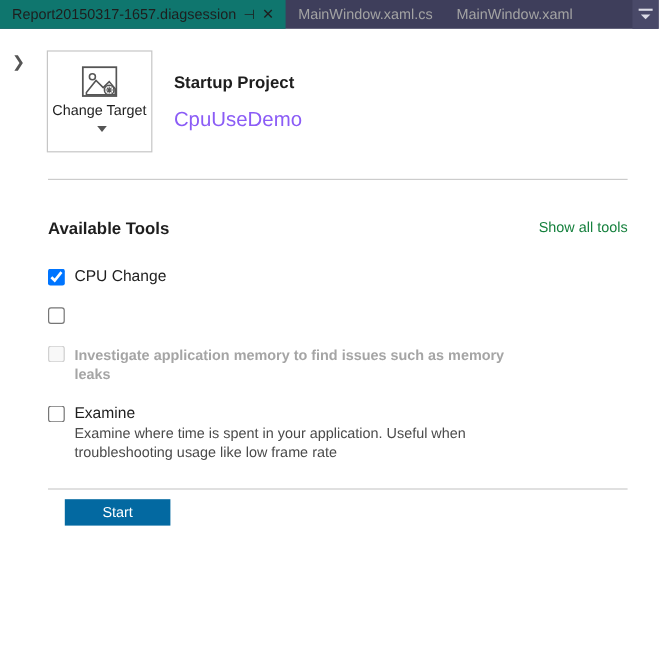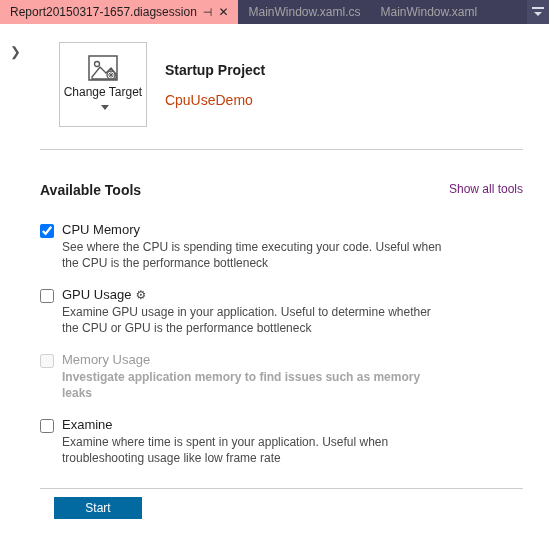--- a/index.html
+++ b/index.html
@@ -1,37 +1,37 @@
 <!DOCTYPE html>
 <html><head>
 <meta charset="utf-8">
 <style>
 * { box-sizing: border-box; margin: 0; padding: 0; }
 body { font-family: "Segoe UI", Arial, sans-serif; font-size: 12px; background: #fff; color: #1e1e1e; width: 549px; }
 .tabs { display: flex; background: #3e3e5b; height: 24px; align-items: stretch; }
 .tab { display: flex; align-items: center; padding: 0 10px; gap: 6px; color: #a3a3a3; cursor: pointer; font-size: 12px; }
-.tab.active { background: #fca5a5; color: #1e1e1e; }
+.tab.active { background: #0f766e; color: #1e1e1e; }
 .tab-close { font-size: 12px; line-height: 1; }
 .tab-pin { font-size: 11px; }
 .tabs-overflow { width: 22px; display: flex; align-items: center; justify-content: center; color: #dcdce6; cursor: pointer; margin-left: auto; background: #494968; }
 .page { padding: 18px 26px 18px 10px; }
 .topline { display: flex; align-items: flex-start; gap: 18px; }
 .exp { font-size: 13px; color: #555; cursor: pointer; padding-top: 2px; }
 .section-title { font-size: 14px; font-weight: 600; margin-bottom: 12px; }
-.target-box { border: 1px solid #c6c6c6; width: 88px; height: 85px; display: flex; flex-direction: column; align-items: center; justify-content: center; gap: 4px; margin-left: 20px; }
+.target-box { border: 1px solid #c6c6c6; width: 88px; height: 85px; display: flex; flex-direction: column; align-items: center; justify-content: center; gap: 4px; }
 .target-icon svg { display: block; }
 .target-text { text-align: center; line-height: 15px; }
 .target-right { margin-left: 18px; }
 .target-heading { font-size: 14px; font-weight: 600; margin-bottom: 14px; }
-.project-name { color: #c2410c; font-size: 14px; }
+.project-name { color: #8b5cf6; font-size: 17px; }
 .startup-row { display: flex; align-items: center; }
 hr.sep { border: none; border-top: 1px solid #ccc; margin: 22px 0 0 30px; }
 .tools-block { margin: 32px 0 0 30px; }
 .tools-head { display: flex; justify-content: space-between; margin-bottom: 12px; }
-.link { color: #701a75; cursor: pointer; }
+.link { color: #15803d; cursor: pointer; }
 .tool { display: flex; align-items: flex-start; gap: 8px; margin-bottom: 16px; }
 .tool input[type=checkbox] { width: 14px; height: 14px; margin-top: 2px; }
 .tool.disabled { color: #9a9a9a; }
 .tool-name { font-size: 13px; }
 .tool-desc { color: #4a4a4a; margin-top: 2px; max-width: 380px; line-height: 16px; }
 .tool.disabled .tool-desc { color: #a5a5a5; font-weight: bold; }
 .gear { margin-left: 4px; font-size: 12px; color: #444; }
 .actions { margin: 8px 0 14px 44px; }
 .btn-start { background: #0369a1; color: #fff; border: none; width: 88px; height: 22px; font-size: 12px; cursor: pointer; }
 .caret-down { display: inline-block; width: 0; height: 0; border-left: 4px solid transparent; border-right: 4px solid transparent; border-top: 5px solid #555; vertical-align: middle; margin-left: 4px; }
@@ -88,37 +88,31 @@
 
   <div class="tools-block">
     <div class="tools-head">
       <div class="section-title">Available Tools</div>
       <div class="link">Show all tools</div>
     </div>
 
     <div class="tool">
       <input type="checkbox" checked="" style="">
       <div>
-        <span class="tool-name">CPU Memory</span>
-        <div class="tool-desc">See where the CPU is spending time executing your code. Useful when the CPU is the performance bottleneck</div>
+        <span class="tool-name">CPU Change</span>
       </div>
     </div>
 
     <div class="tool">
       <input type="checkbox" style="">
-      <div>
-        <span class="tool-name">GPU Usage</span><span class="gear">⚙</span>
-        <div class="tool-desc">Examine GPU usage in your application. Useful to determine whether the CPU or GPU is the performance bottleneck</div>
-      </div>
     </div>
 
     <div class="tool disabled">
       <input type="checkbox" disabled="" style="">
       <div>
-        <span class="tool-name">Memory Usage</span>
         <div class="tool-desc">Investigate application memory to find issues such as memory leaks</div>
       </div>
     </div>
 
     <div class="tool">
       <input type="checkbox" style="">
       <div>
         <span class="tool-name">Examine</span>
         <div class="tool-desc">Examine where time is spent in your application. Useful when troubleshooting usage like low frame rate</div>
       </div>

